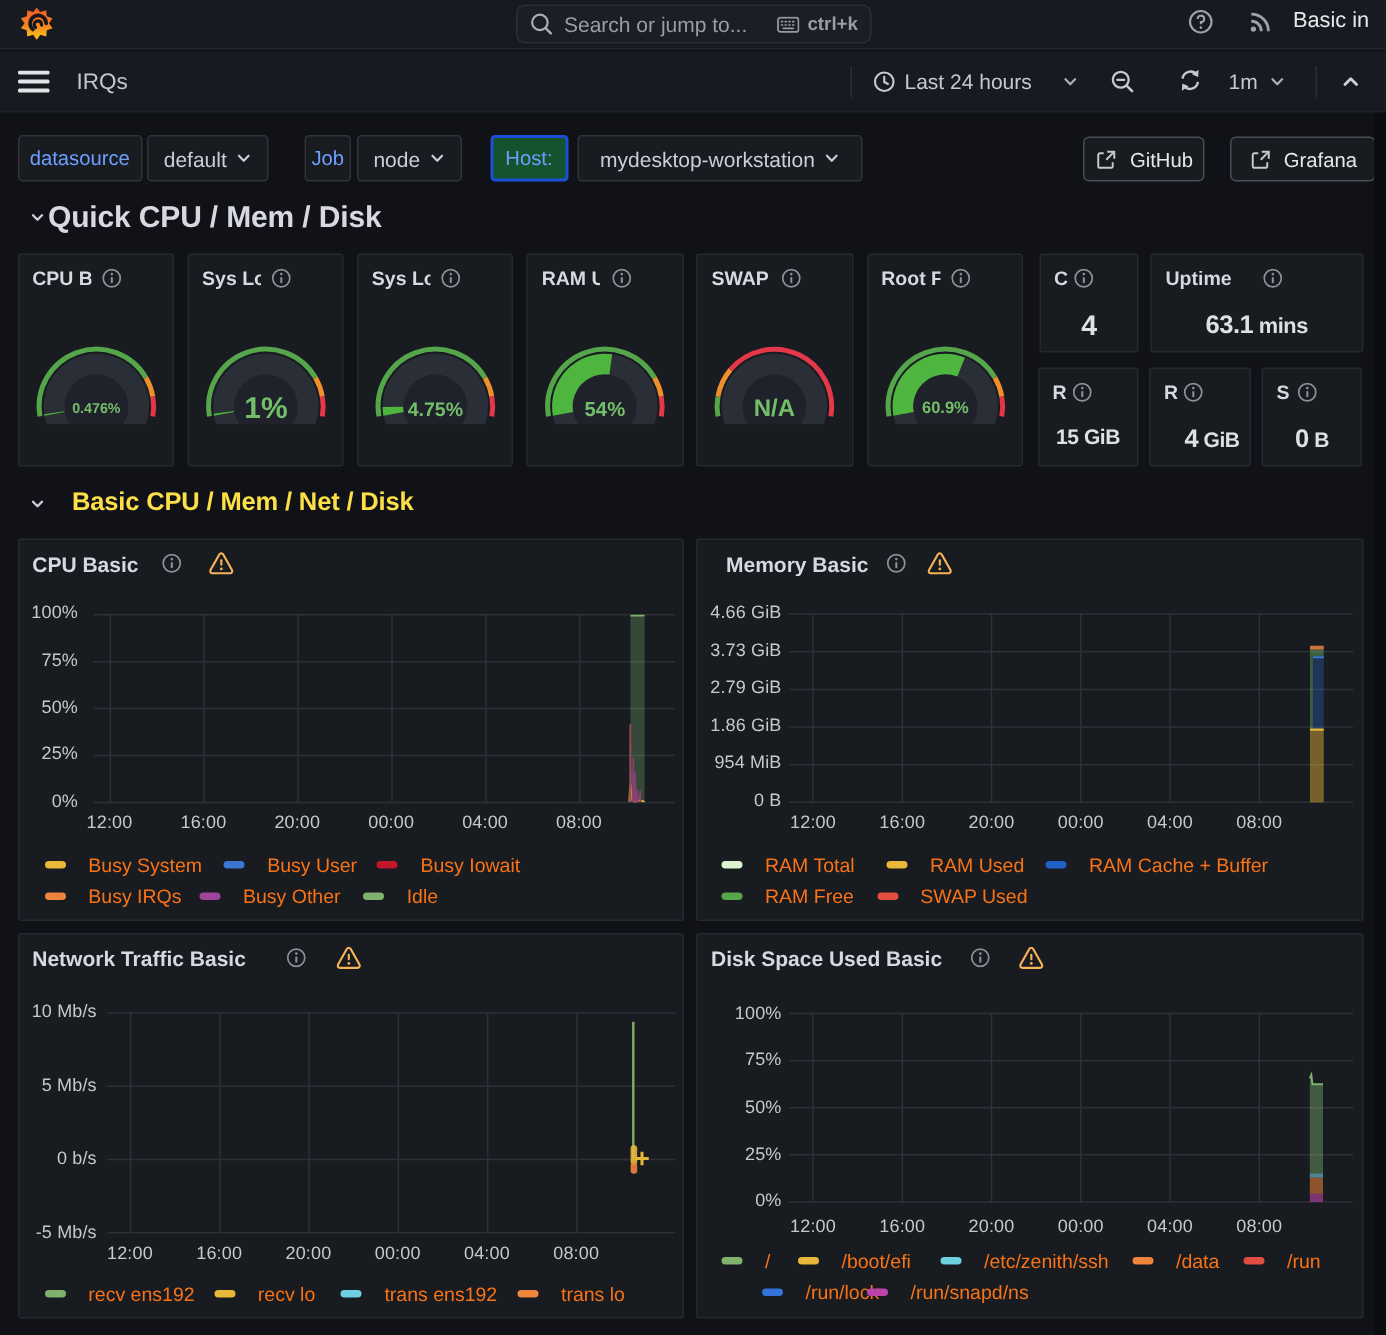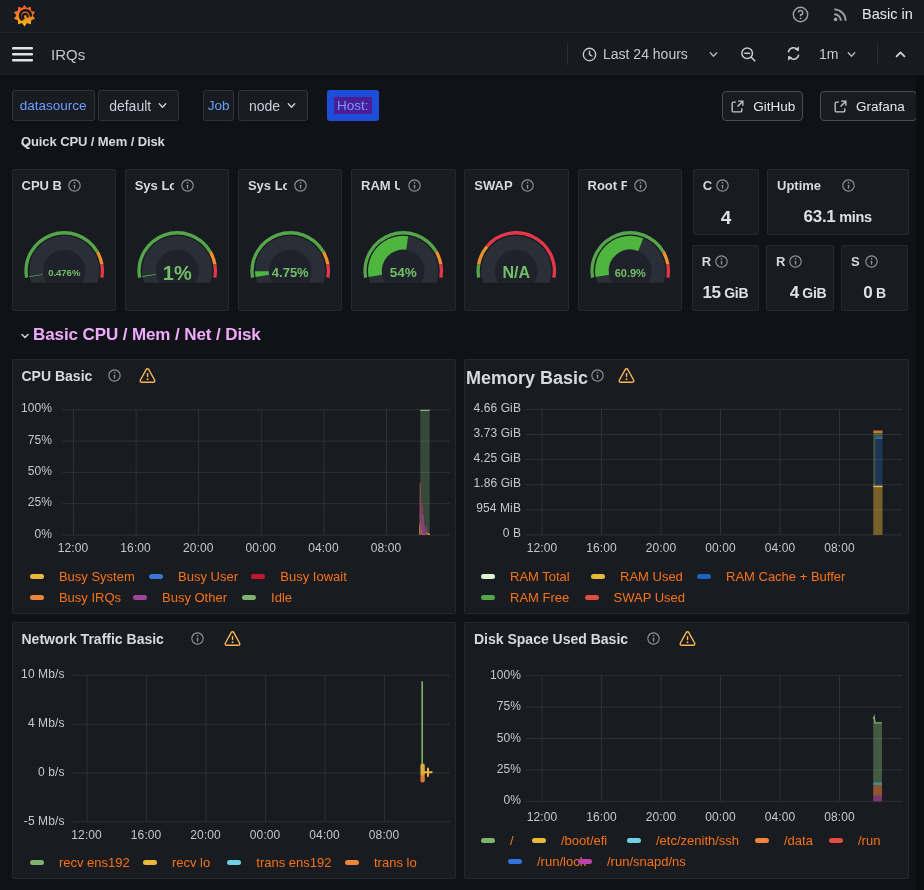--- a/index.html
+++ b/index.html
@@ -24,20 +24,32 @@
             <stop offset="0" stop-color="#f1592a"></stop>
             <stop offset="0.55" stop-color="#f58220"></stop>
             <stop offset="1" stop-color="#fbc918"></stop>
           </linearGradient>
         </defs>
 <path fill="url(#glg)" d="M12 1 L14.4 4.2 L18.6 2.9 L18.9 7.1 L23 8.4 L20.5 11.9 L23 15.4 L19 16.8 L18.6 21.1 L14.5 19.9 L12 23.4 L9.5 19.9 L5.4 21.1 L5 16.8 L1 15.4 L3.5 11.9 L1 8.4 L5.1 7.1 L5.4 2.9 L9.6 4.2 Z"></path>
 <path d="M18.6 12.1 A5.6 5.6 0 1 0 9.3 16.3" fill="none" stroke="#15171c" stroke-width="2.5" stroke-linecap="round"></path>
 <path d="M15.4 13.2 A2.6 2.6 0 1 0 11.1 14.9" fill="none" stroke="#15171c" stroke-width="2.3" stroke-linecap="round"></path>
 </svg>
     </div>
+<div class="abs row" style="left:344px;top:3px;width:237px;height:26px;background:#1b1e24;border:1px solid #2c2f36;border-radius:6px;padding:0 8px">
+<svg width="16" height="16" viewBox="0 0 18 18" style="display:block">
+        <circle cx="7.8" cy="7.8" r="5.8" fill="none" stroke="#aeb0b8" stroke-width="1.6"></circle>
+        <path d="M12.2 12.2 L16 16" stroke="#aeb0b8" stroke-width="1.8" stroke-linecap="round"></path>
+      </svg>
+      <span style="color:#9a9ca6;font-size:14px;margin-left:7px;flex:1">Search or jump to...</span>
+<svg width="15" height="11" viewBox="0 0 18 13" style="display:block">
+        <rect x="0.8" y="0.8" width="16.4" height="11.4" rx="2" fill="none" stroke="#989aa2" stroke-width="1.4"></rect>
+        <path d="M3.5 4 h1 M6.5 4 h1 M9.5 4 h1 M12.5 4 h1 M3.5 6.7 h1 M6.5 6.7 h1 M9.5 6.7 h1 M12.5 6.7 h1 M5 9.4 h8" stroke="#989aa2" stroke-width="1.3" stroke-linecap="round"></path>
+      </svg>
+      <span style="color:#9a9ca6;font-size:12.5px;font-weight:700;margin-left:5px">ctrl+k</span>
+    </div>
 <div class="abs" style="left:792px;top:6px">
       <svg width="17" height="17" viewBox="0 0 18 18" style="display:block">
         <circle cx="9" cy="9" r="7.6" fill="none" stroke="#9fa1a8" stroke-width="1.5"></circle>
         <path d="M6.8 7.0 A2.3 2.3 0 1 1 9.4 9.3 L9.1 9.3 L9.1 10.8" fill="none" stroke="#9fa1a8" stroke-width="1.5"></path>
         <circle cx="9.1" cy="13.1" r="0.95" fill="#9fa1a8"></circle>
       </svg>
     </div>
 <div class="abs" style="left:832px;top:7px">
       <svg width="16" height="16" viewBox="0 0 16 16" style="display:block">
         <circle cx="3.6" cy="12.4" r="1.8" fill="#9fa1a8"></circle>
@@ -110,22 +122,30 @@
       <span style="color:#6e9fff;font-size:13.5px">Job</span>
     </div>
 <div class="abs row" style="left:238.4px;top:90px;width:69.3px;height:31px;background:#181b20;border:1px solid #30333a;border-radius:3px;justify-content:center">
       <span style="color:#ccccdc;font-size:14px">node</span>
       <span style="margin-left:6px">
         <svg width="11" height="11" viewBox="0 0 12 12" style="display:block">
           <path d="M2.5 4.2 L6 7.8 L9.5 4.2" fill="none" stroke="#ccccdc" stroke-width="1.6" stroke-linecap="round" stroke-linejoin="round"></path>
         </svg>
       </span>
     </div>
-<div class="abs row" style="left:326.5px;top:90px;width:52.3px;height:31px;background:#4c1d95;border:7px solid #1d4ed8;border-radius:3px;justify-content:center">
+<div class="abs row" style="left:326.5px;top:90px;width:52.3px;height:31px;background:#14532d;border:2px solid #1d4ed8;border-radius:3px;justify-content:center">
       <span style="color:#6e9fff;font-size:13.5px">Host:</span>
+    </div>
+<div class="abs row" style="left:385.4px;top:90px;width:189.5px;height:31px;background:#181b20;border:1px solid #30333a;border-radius:3px;justify-content:center">
+      <span style="color:#ccccdc;font-size:14px">mydesktop-workstation</span>
+      <span style="margin-left:6px">
+        <svg width="11" height="11" viewBox="0 0 12 12" style="display:block">
+          <path d="M2.5 4.2 L6 7.8 L9.5 4.2" fill="none" stroke="#ccccdc" stroke-width="1.6" stroke-linecap="round" stroke-linejoin="round"></path>
+        </svg>
+      </span>
     </div>
 <div class="abs row" style="left:722.2px;top:91px;width:81.2px;height:30px;background:#181b20;border:1px solid #4a4d55;border-radius:4px;justify-content:center">
       <svg width="15" height="15" viewBox="0 0 16 16" style="display:block">
         <path d="M6.2 3.4 H3.6 A1.3 1.3 0 0 0 2.3 4.7 V12.4 A1.3 1.3 0 0 0 3.6 13.7 H11.3 A1.3 1.3 0 0 0 12.6 12.4 V9.8" fill="none" stroke="#c7c9cf" stroke-width="1.4"></path>
         <path d="M8.7 2.3 H13.7 V7.3" fill="none" stroke="#c7c9cf" stroke-width="1.4"></path>
         <path d="M13.4 2.6 L8.0 8.0" stroke="#c7c9cf" stroke-width="1.4"></path>
       </svg>
       <span style="color:#e6e7eb;font-size:13.5px;font-weight:500;margin-left:8px">GitHub</span>
     </div>
 <div class="abs row" style="left:820.4px;top:91px;width:96.8px;height:30px;background:#181b20;border:1px solid #4a4d55;border-radius:4px;justify-content:center">
@@ -134,21 +154,21 @@
         <path d="M8.7 2.3 H13.7 V7.3" fill="none" stroke="#c7c9cf" stroke-width="1.4"></path>
         <path d="M13.4 2.6 L8.0 8.0" stroke="#c7c9cf" stroke-width="1.4"></path>
       </svg>
       <span style="color:#e6e7eb;font-size:13.5px;font-weight:500;margin-left:8px">Grafana</span>
     </div>
 <div class="abs" style="left:19px;top:139px">
       <svg width="12" height="12" viewBox="0 0 12 12" style="display:block">
         <path d="M3 4.5 L6 7.5 L9 4.5" fill="none" stroke="#ccccdc" stroke-width="1.6" stroke-linecap="round" stroke-linejoin="round"></path>
       </svg>
     </div>
-<div class="abs" style="left:21px;top:134px;color:#d8d9e0;font-size:13px;font-weight:700;letter-spacing:-0.1px">Quick CPU / Mem / Disk</div>
+<div class="abs" style="left:32px;top:134px;color:#d8d9e0;font-size:20px;font-weight:700;letter-spacing:-0.1px">Quick CPU / Mem / Disk</div>
 <div class="panel" style="left:11.5px;top:168.5px;width:104.5px;height:142px"></div>
 <div class="abs ptitle" style="left:21.5px;top:178px;width:39px">CPU Busy</div>
 <div class="abs" style="left:68.0px;top:179px">
       <svg width="13" height="13" viewBox="0 0 16 16" style="display:block">
         <circle cx="8" cy="8" r="7" fill="none" stroke="#8e9097" stroke-width="1.4"></circle>
         <rect x="7.2" y="7" width="1.7" height="5" rx="0.8" fill="#8e9097"></rect>
         <circle cx="8.05" cy="4.6" r="1.05" fill="#8e9097"></circle>
       </svg>
     </div>
 <svg class="abs" style="left:11.5px;top:168.5px" width="104.5" height="142" font-family="Liberation Sans,sans-serif">
@@ -301,21 +321,21 @@
 <div class="statv" style="left:767px;top:206.5px;width:141.5px"><span style="font-size:17px">63.1</span><span style="font-size:14.5px"> mins</span></div>
 <div class="panel" style="left:691.7px;top:244.5px;width:67.3px;height:66px"></div>
 <div class="abs ptitle" style="left:701.7px;top:254.0px;width:10px">R</div>
 <div class="abs" style="left:714.5px;top:255.0px">
       <svg width="13" height="13" viewBox="0 0 16 16" style="display:block">
         <circle cx="8" cy="8" r="7" fill="none" stroke="#8e9097" stroke-width="1.4"></circle>
         <rect x="7.2" y="7" width="1.7" height="5" rx="0.8" fill="#8e9097"></rect>
         <circle cx="8.05" cy="4.6" r="1.05" fill="#8e9097"></circle>
       </svg>
     </div>
-<div class="statv" style="left:691.7px;top:282.5px;width:67.3px"><span style="font-size:17px">15</span><span style="font-size:14px"> GiB</span></div>
+<div class="statv" style="left:691.7px;top:282.5px;width:67.3px"><span style="font-size:14px">15</span><span style="font-size:14px"> GiB</span></div>
 <div class="panel" style="left:766px;top:244.5px;width:68px;height:66px"></div>
 <div class="abs ptitle" style="left:776px;top:254.0px;width:10px">R</div>
 <div class="abs" style="left:788.5px;top:255.0px">
       <svg width="13" height="13" viewBox="0 0 16 16" style="display:block">
         <circle cx="8" cy="8" r="7" fill="none" stroke="#8e9097" stroke-width="1.4"></circle>
         <rect x="7.2" y="7" width="1.7" height="5" rx="0.8" fill="#8e9097"></rect>
         <circle cx="8.05" cy="4.6" r="1.05" fill="#8e9097"></circle>
       </svg>
     </div>
 <div class="statv" style="left:766px;top:282.5px;width:84px"><span style="font-size:17px">4</span><span style="font-size:14px"> GiB</span></div>
@@ -327,21 +347,21 @@
         <rect x="7.2" y="7" width="1.7" height="5" rx="0.8" fill="#8e9097"></rect>
         <circle cx="8.05" cy="4.6" r="1.05" fill="#8e9097"></circle>
       </svg>
     </div>
 <div class="statv" style="left:841px;top:282.5px;width:67.3px"><span style="font-size:17px">0</span><span style="font-size:14px"> B</span></div>
 <div class="abs" style="left:19px;top:330px">
       <svg width="12" height="12" viewBox="0 0 12 12" style="display:block">
         <path d="M3 4.5 L6 7.5 L9 4.5" fill="none" stroke="#ccccdc" stroke-width="1.6" stroke-linecap="round" stroke-linejoin="round"></path>
       </svg>
     </div>
-<div class="abs" style="left:33px;top:325px;color:#f0abfc;font-size:17px;font-weight:700;letter-spacing:-0.1px">Basic CPU / Mem / Net / Disk</div>
+<div class="abs" style="left:48px;top:325px;color:#fde047;font-size:17px;font-weight:700;letter-spacing:-0.1px">Basic CPU / Mem / Net / Disk</div>
 <div class="panel" style="left:11.5px;top:358.5px;width:444.5px;height:255.5px"></div>
 <div class="abs ptitle" style="left:21.5px;top:367.5px;font-size:14px">CPU Basic</div>
 <div class="abs" style="left:108.1px;top:368.5px">
       <svg width="13" height="13" viewBox="0 0 16 16" style="display:block">
         <circle cx="8" cy="8" r="7" fill="none" stroke="#8e9097" stroke-width="1.4"></circle>
         <rect x="7.2" y="7" width="1.7" height="5" rx="0.8" fill="#8e9097"></rect>
         <circle cx="8.05" cy="4.6" r="1.05" fill="#8e9097"></circle>
       </svg>
     </div>
 <div class="abs" style="left:138.8px;top:367.5px">
@@ -402,21 +422,21 @@
     </div>
 <div class="leg" style="left:133.0px;top:587.7px;height:20px">
       <span class="lmark" style="background:#a0449a"></span>
       <span class="ltext">Busy Other</span>
     </div>
 <div class="leg" style="left:242.1px;top:587.7px;height:20px">
       <span class="lmark" style="background:#7eb26d"></span>
       <span class="ltext">Idle</span>
     </div>
 <div class="panel" style="left:464px;top:358.5px;width:444.5px;height:255.5px"></div>
-<div class="abs ptitle" style="left:466px;top:367.5px;font-size:18px">Memory Basic</div>
+<div class="abs ptitle" style="left:484px;top:367.5px;font-size:14px">Memory Basic</div>
 <div class="abs" style="left:590.5px;top:368.5px">
       <svg width="13" height="13" viewBox="0 0 16 16" style="display:block">
         <circle cx="8" cy="8" r="7" fill="none" stroke="#8e9097" stroke-width="1.4"></circle>
         <rect x="7.2" y="7" width="1.7" height="5" rx="0.8" fill="#8e9097"></rect>
         <circle cx="8.05" cy="4.6" r="1.05" fill="#8e9097"></circle>
       </svg>
     </div>
 <div class="abs" style="left:618px;top:367.5px">
       <svg width="17" height="15" viewBox="0 0 18 16" style="display:block">
         <path d="M7.6 1.7 L1.3 13 A1.6 1.6 0 0 0 2.7 15.2 L15.3 15.2 A1.6 1.6 0 0 0 16.7 13 L10.4 1.7 A1.6 1.6 0 0 0 7.6 1.7 Z" fill="none" stroke="#f8b357" stroke-width="1.5"></path>
@@ -440,21 +460,21 @@
 <rect x="409.3" y="71.5" width="9.2" height="2.6" fill="#d2703a"></rect>
 <rect x="409.3" y="74.1" width="9.2" height="4.6" fill="rgba(115,191,105,0.42)"></rect>
 <rect x="409.3" y="78.7" width="2" height="48.4" fill="rgba(115,191,105,0.4)"></rect>
 <rect x="411.3" y="78.7" width="7.2" height="48.4" fill="rgba(50,116,217,0.30)"></rect>
 <line x1="411.3" y1="79.2" x2="418.5" y2="79.2" stroke="#3e74c9" stroke-width="1.4"></line>
 <rect x="409.3" y="127.1" width="9.2" height="48.8" fill="rgba(234,184,57,0.45)"></rect>
 <line x1="409.3" y1="127.4" x2="418.5" y2="127.4" stroke="#eab839" stroke-width="1.5"></line>
 </svg>
 <div class="ylab" style="left:464px;top:400.9px;width:57px">4.66 GiB</div>
 <div class="ylab" style="left:464px;top:426.0px;width:57px">3.73 GiB</div>
-<div class="ylab" style="left:464px;top:451.1px;width:57px">4.25 GiB</div>
+<div class="ylab" style="left:464px;top:451.1px;width:57px">2.79 GiB</div>
 <div class="ylab" style="left:464px;top:476.2px;width:57px">1.86 GiB</div>
 <div class="ylab" style="left:464px;top:501.3px;width:57px">954 MiB</div>
 <div class="ylab" style="left:464px;top:526.4px;width:57px">0 B</div>
 <div class="xlab" style="left:517px;top:540.8px;width:50px">12:00</div>
 <div class="xlab" style="left:576.5px;top:540.8px;width:50px">16:00</div>
 <div class="xlab" style="left:636px;top:540.8px;width:50px">20:00</div>
 <div class="xlab" style="left:695.5px;top:540.8px;width:50px">00:00</div>
 <div class="xlab" style="left:755px;top:540.8px;width:50px">04:00</div>
 <div class="xlab" style="left:814.5px;top:540.8px;width:50px">08:00</div>
 <div class="leg" style="left:481px;top:566.9px;height:20px">
@@ -503,21 +523,21 @@
       <line x1="194.1" y1="53.3" x2="194.1" y2="199.8" stroke="#2e3137" stroke-width="1"></line>
       <line x1="253.6" y1="53.3" x2="253.6" y2="199.8" stroke="#2e3137" stroke-width="1"></line>
       <line x1="313.1" y1="53.3" x2="313.1" y2="199.8" stroke="#2e3137" stroke-width="1"></line>
       <line x1="372.6" y1="53.3" x2="372.6" y2="199.8" stroke="#2e3137" stroke-width="1"></line>
 <line x1="410.2" y1="59.2" x2="410.2" y2="151" stroke="#7eb26d" stroke-width="1.6"></line>
 <rect x="408.4" y="141.5" width="4.4" height="13" rx="2" fill="rgba(234,184,57,0.9)"></rect>
 <path d="M411.5,150.3 H420.5 M416,145.8 V154.8" stroke="#eab839" stroke-width="2"></path>
 <rect x="408.4" y="153" width="4.4" height="7.5" rx="2" fill="rgba(239,132,60,0.9)"></rect>
 </svg>
 <div class="ylab" style="left:11.5px;top:667.3px;width:53px">10 Mb/s</div>
-<div class="ylab" style="left:11.5px;top:716.2px;width:53px">4 Mb/s</div>
+<div class="ylab" style="left:11.5px;top:716.2px;width:53px">5 Mb/s</div>
 <div class="ylab" style="left:11.5px;top:765px;width:53px">0 b/s</div>
 <div class="ylab" style="left:11.5px;top:813.8px;width:53px">-5 Mb/s</div>
 <div class="xlab" style="left:61.599999999999994px;top:827.8px;width:50px">12:00</div>
 <div class="xlab" style="left:121.1px;top:827.8px;width:50px">16:00</div>
 <div class="xlab" style="left:180.6px;top:827.8px;width:50px">20:00</div>
 <div class="xlab" style="left:240.10000000000002px;top:827.8px;width:50px">00:00</div>
 <div class="xlab" style="left:299.6px;top:827.8px;width:50px">04:00</div>
 <div class="xlab" style="left:359.1px;top:827.8px;width:50px">08:00</div>
 <div class="leg" style="left:29.9px;top:852.5px;height:20px">
       <span class="lmark" style="background:#7eb26d"></span>

